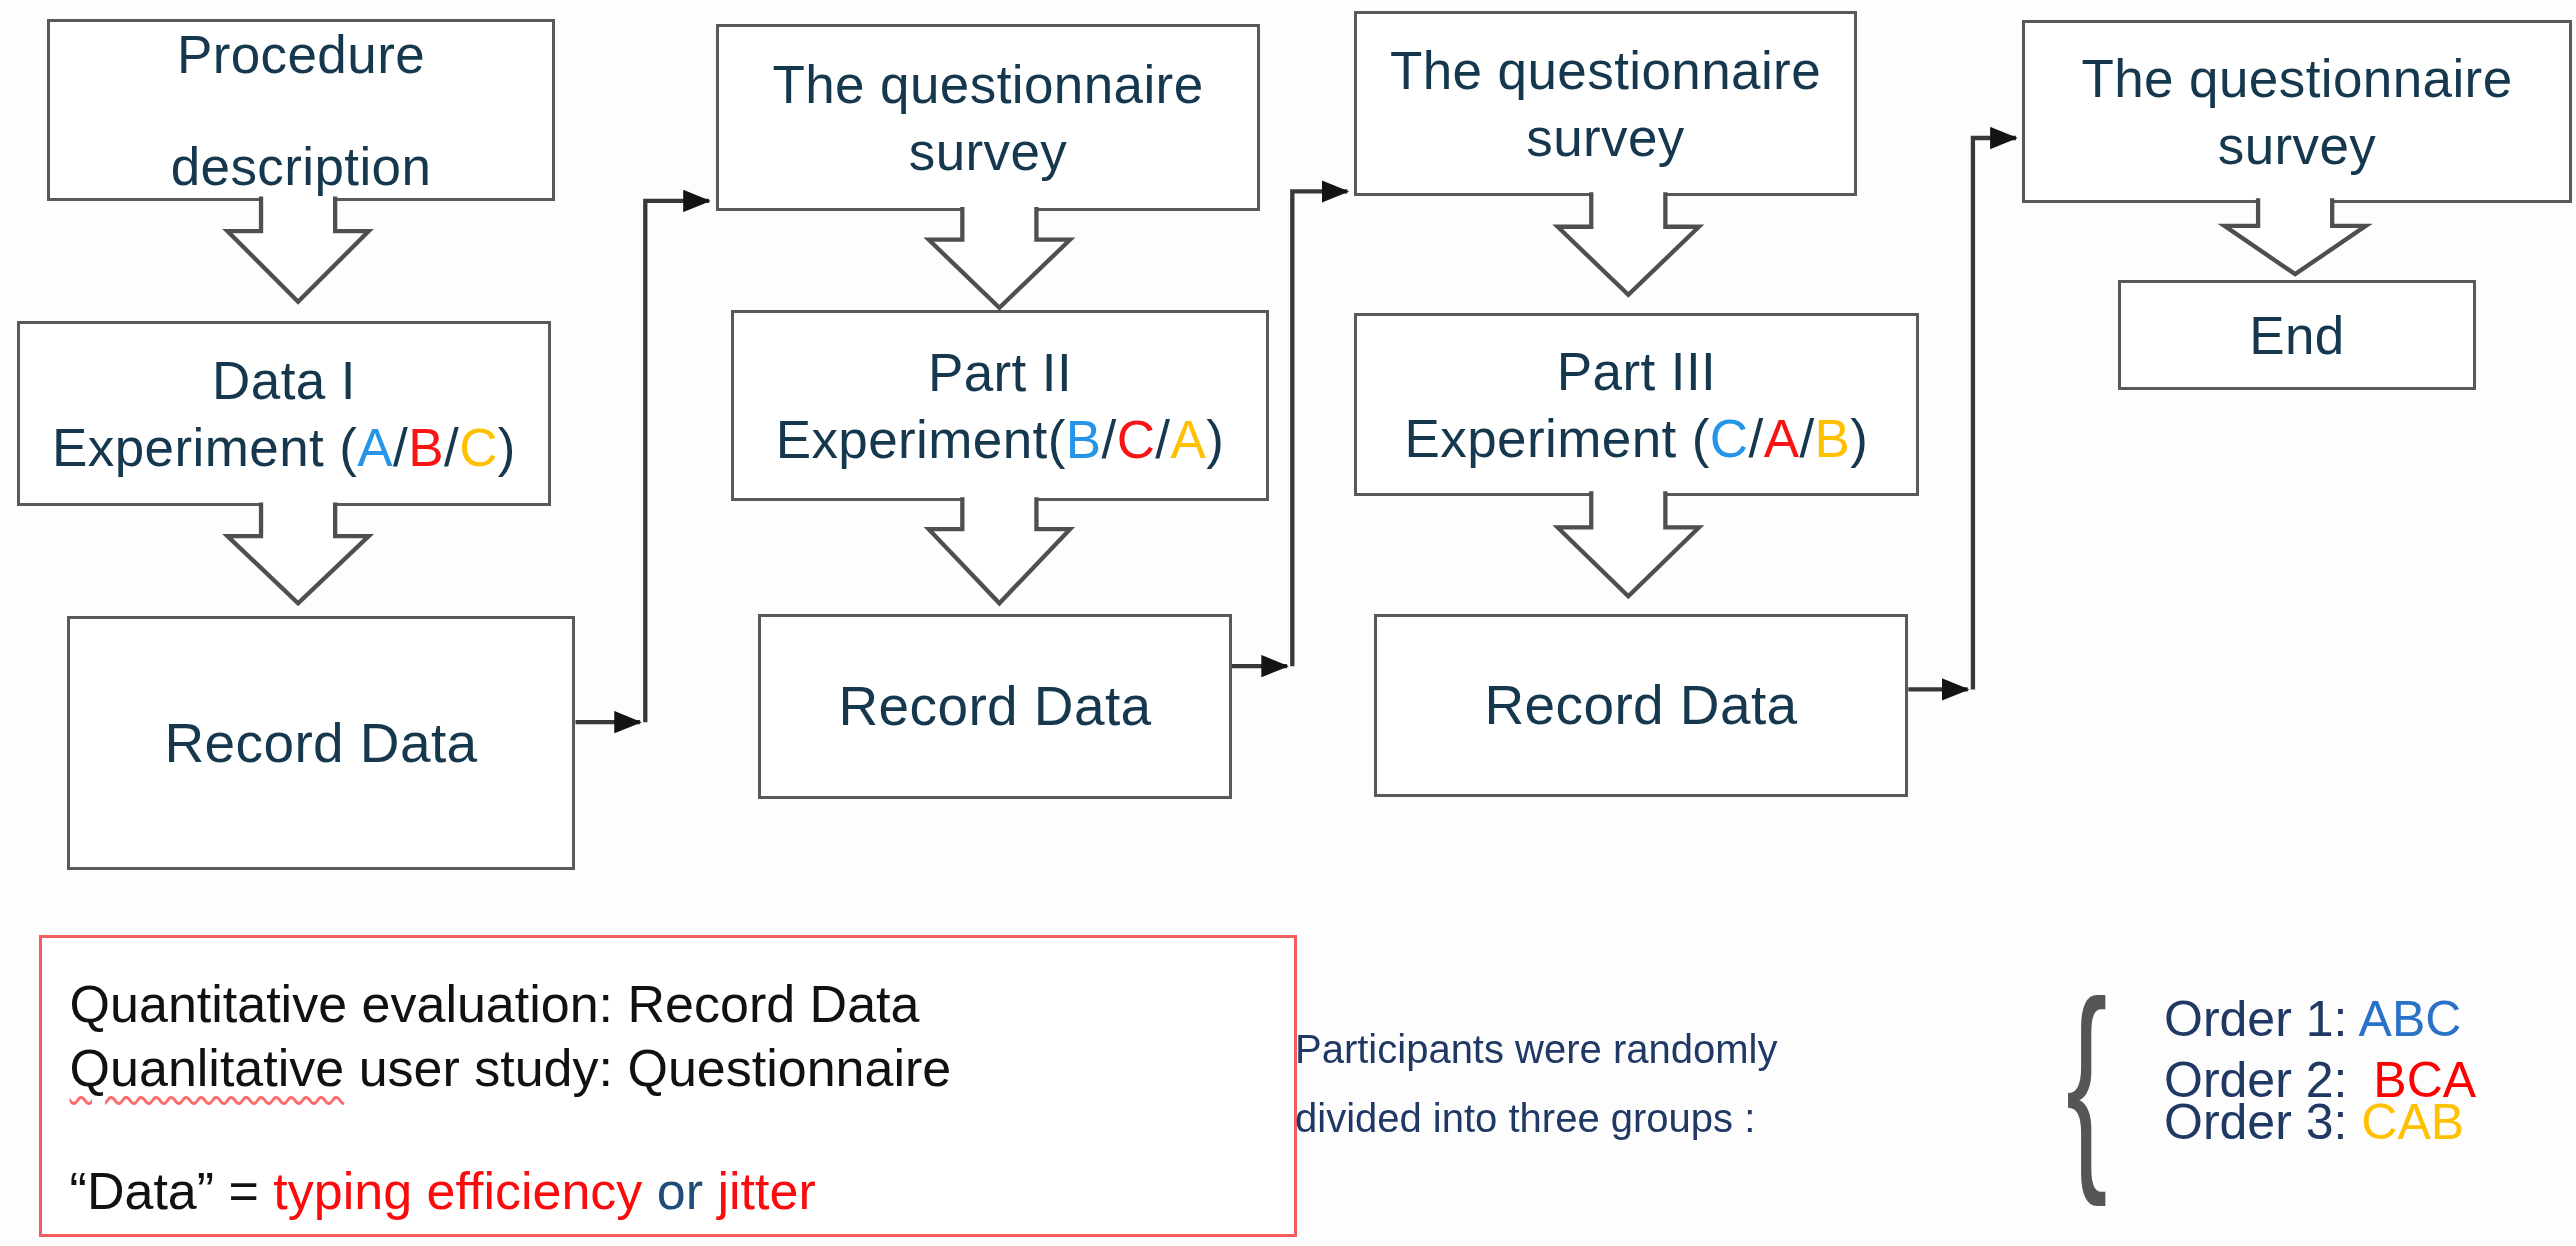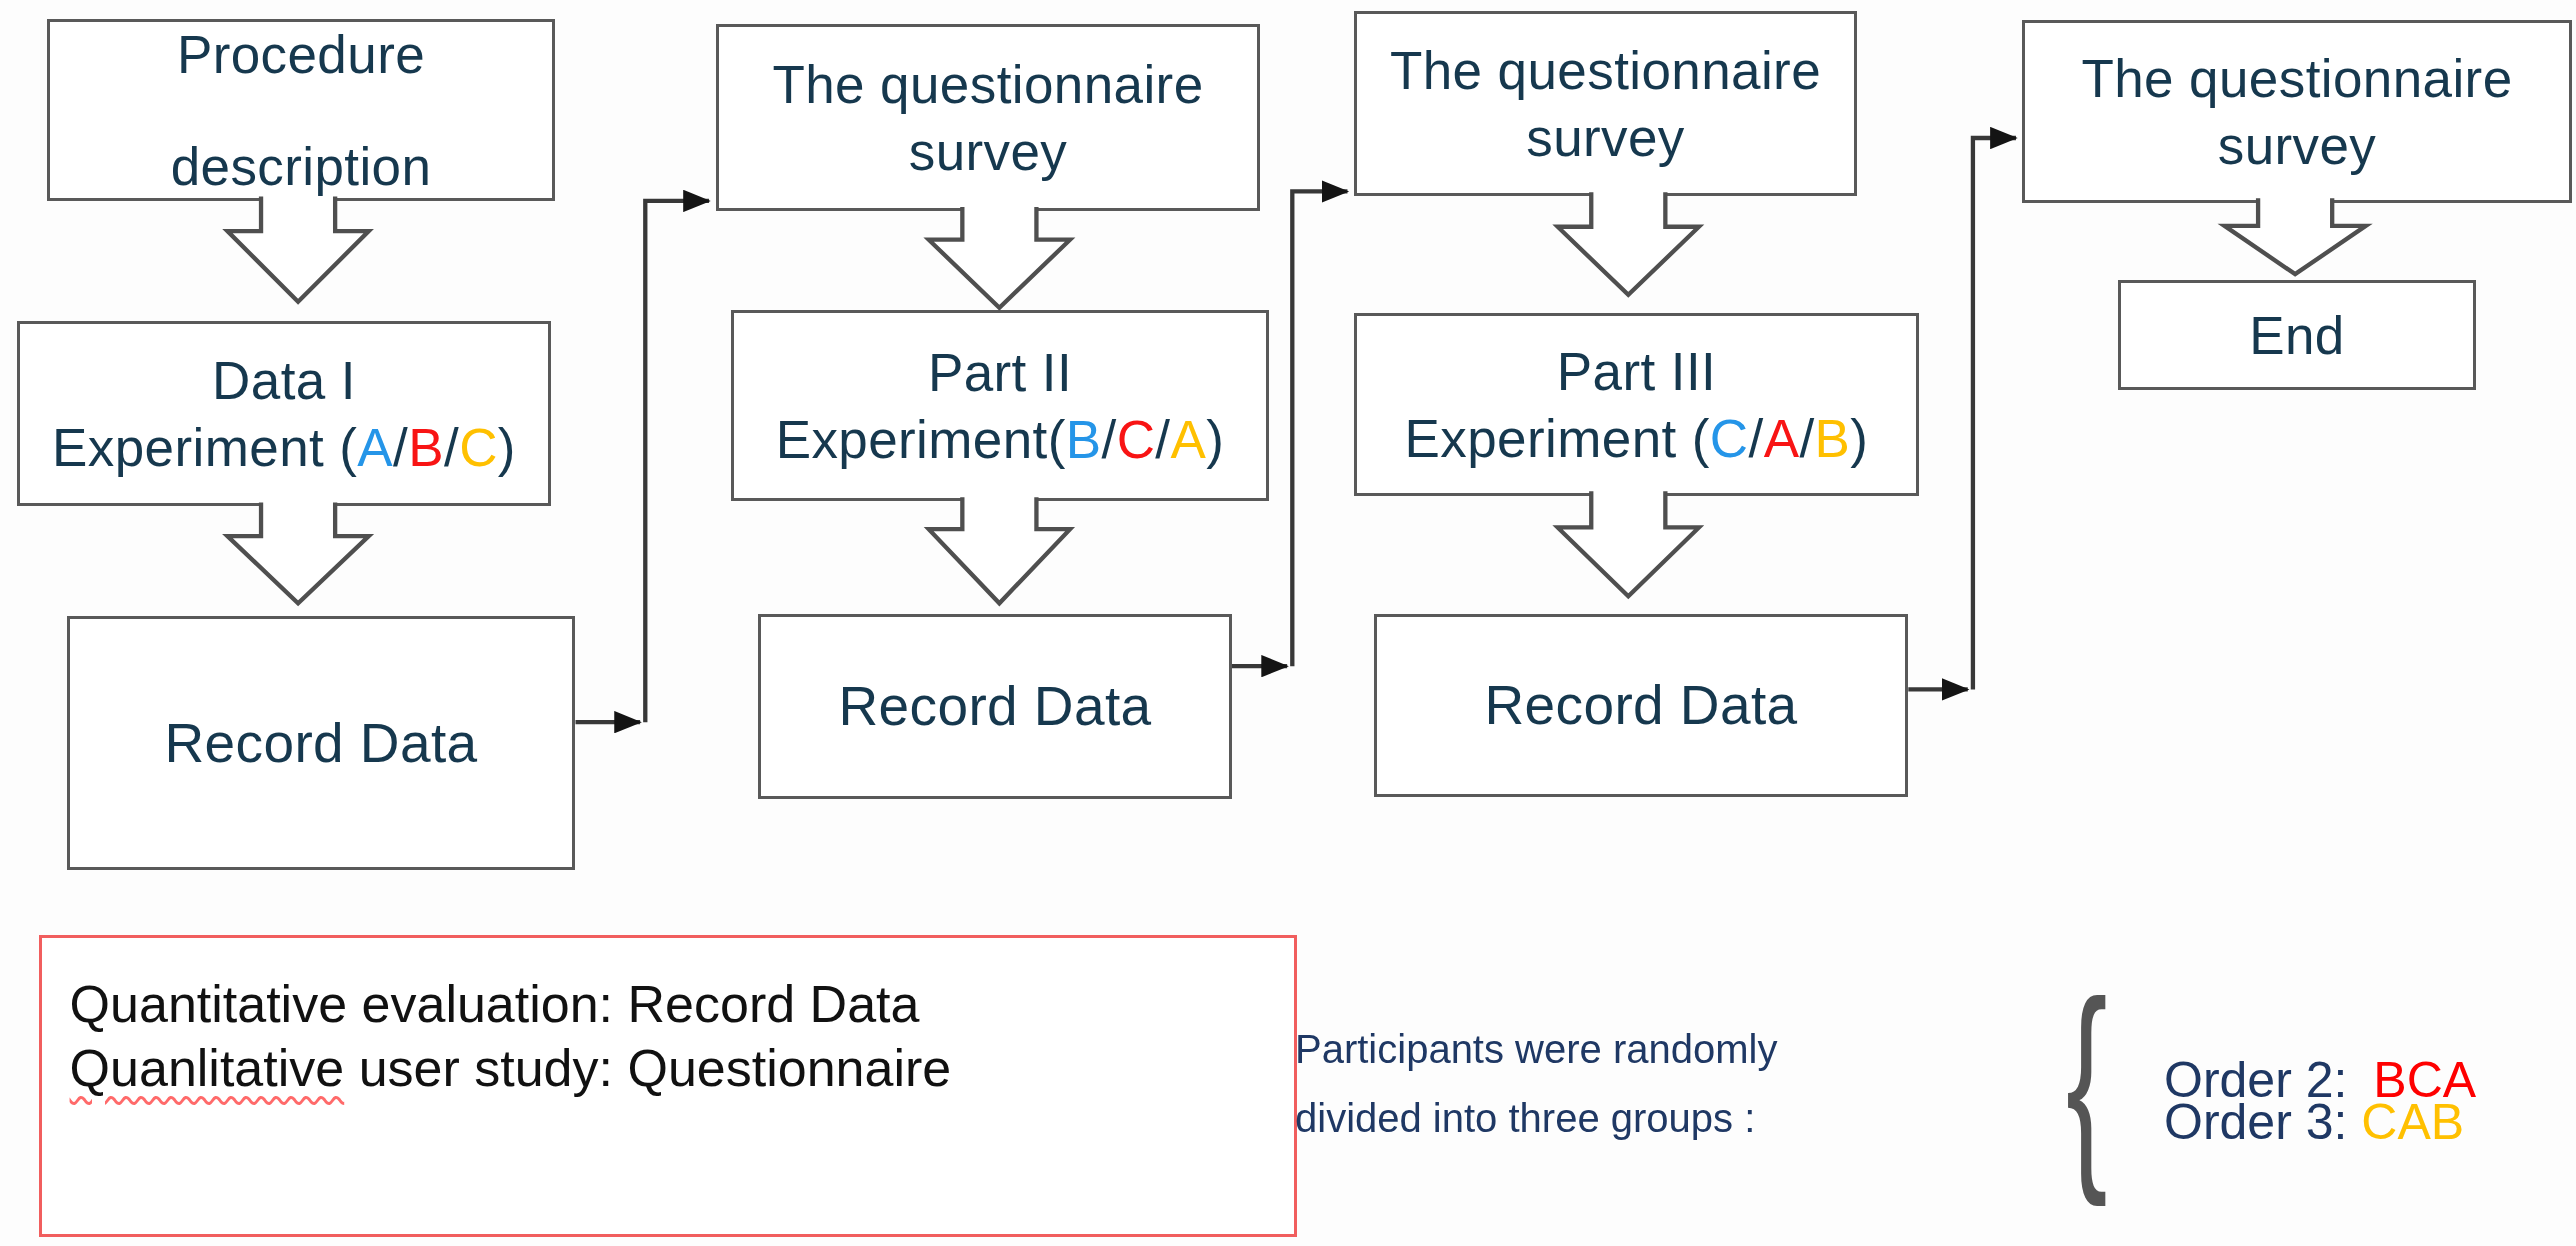--- a/index.html
+++ b/index.html
@@ -109,26 +109,28 @@
       <path d="M1430,773 H1494" marker-end="url(#ah)"></path>
       <path d="M1500,773 V222 H1564" marker-end="url(#ah)"></path>
       <path d="M2215,800 H2284" marker-end="url(#ah)"></path>
       <path d="M2290,800 V160 H2340" marker-end="url(#ah)"></path>
     </g>
   </svg>
 
   <div class="legendbox" style="border-color: rgb(241, 94, 94);">
     <div>Quantitative evaluation: Record Data</div>
     <div><span class="wavy">Quanlitative</span><span> user study: Questionnaire</span></div>
+    <div class="l3"><span>“Data” = </span><span style="color: rgb(251, 11, 11);">typing efficiency</span><span style="color: rgb(31, 78, 121);"> or </span><span style="color: rgb(251, 11, 11);">jitter</span></div>
   </div>
 
   <div class="participants">
     <div>Participants were randomly</div>
     <div>divided into three groups :</div>
   </div>
 
   <span class="brace" style="color: rgb(85, 85, 85);">{</span>
 
+  <div class="order" id="order-1"><span>Order 1: </span><span style="color: rgb(42, 114, 200);">ABC</span></div>
   <div class="order" id="order-2"><span>Order 2: </span><span style="color: rgb(254, 0, 0); margin-left: 12px;">BCA</span></div>
   <div class="order" id="order-3"><span>Order 3: </span><span style="color: rgb(255, 192, 0);">CAB</span></div>
 
 </div>
 
 
 </body></html>

